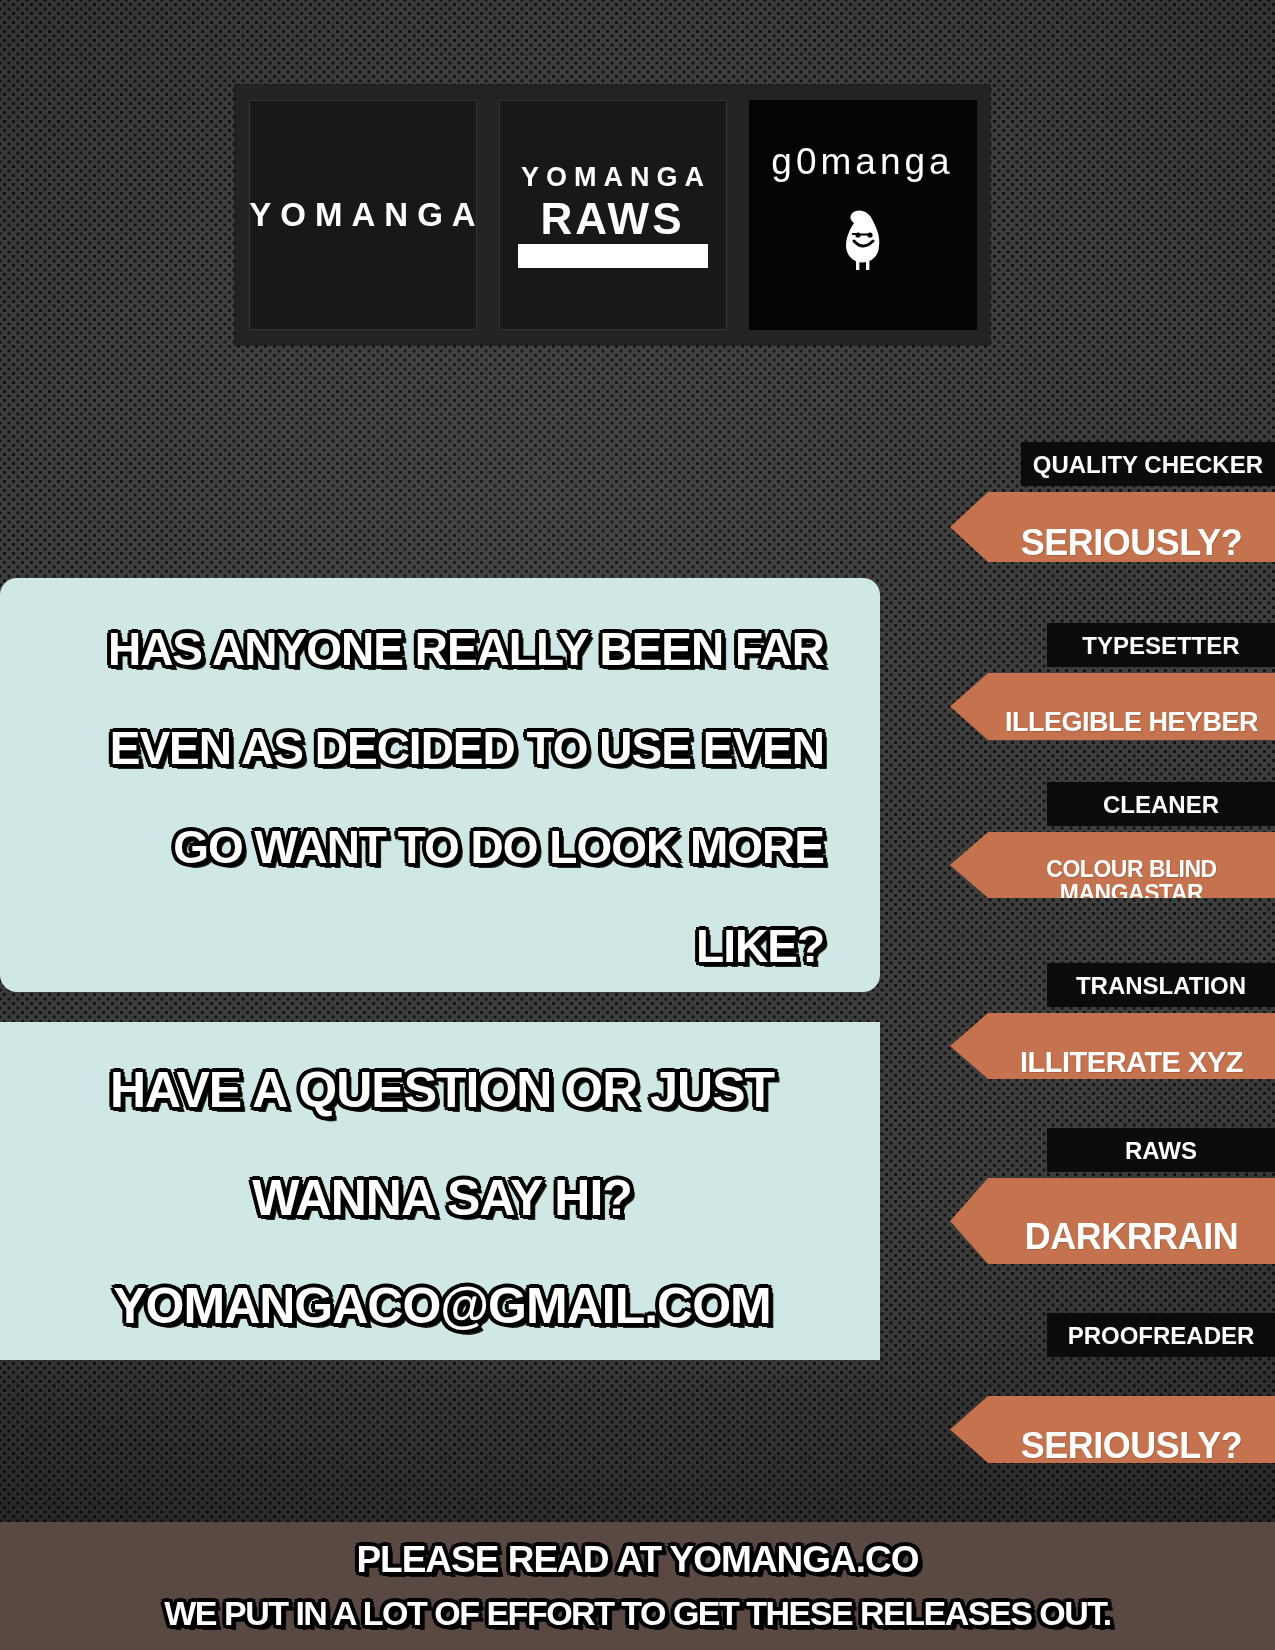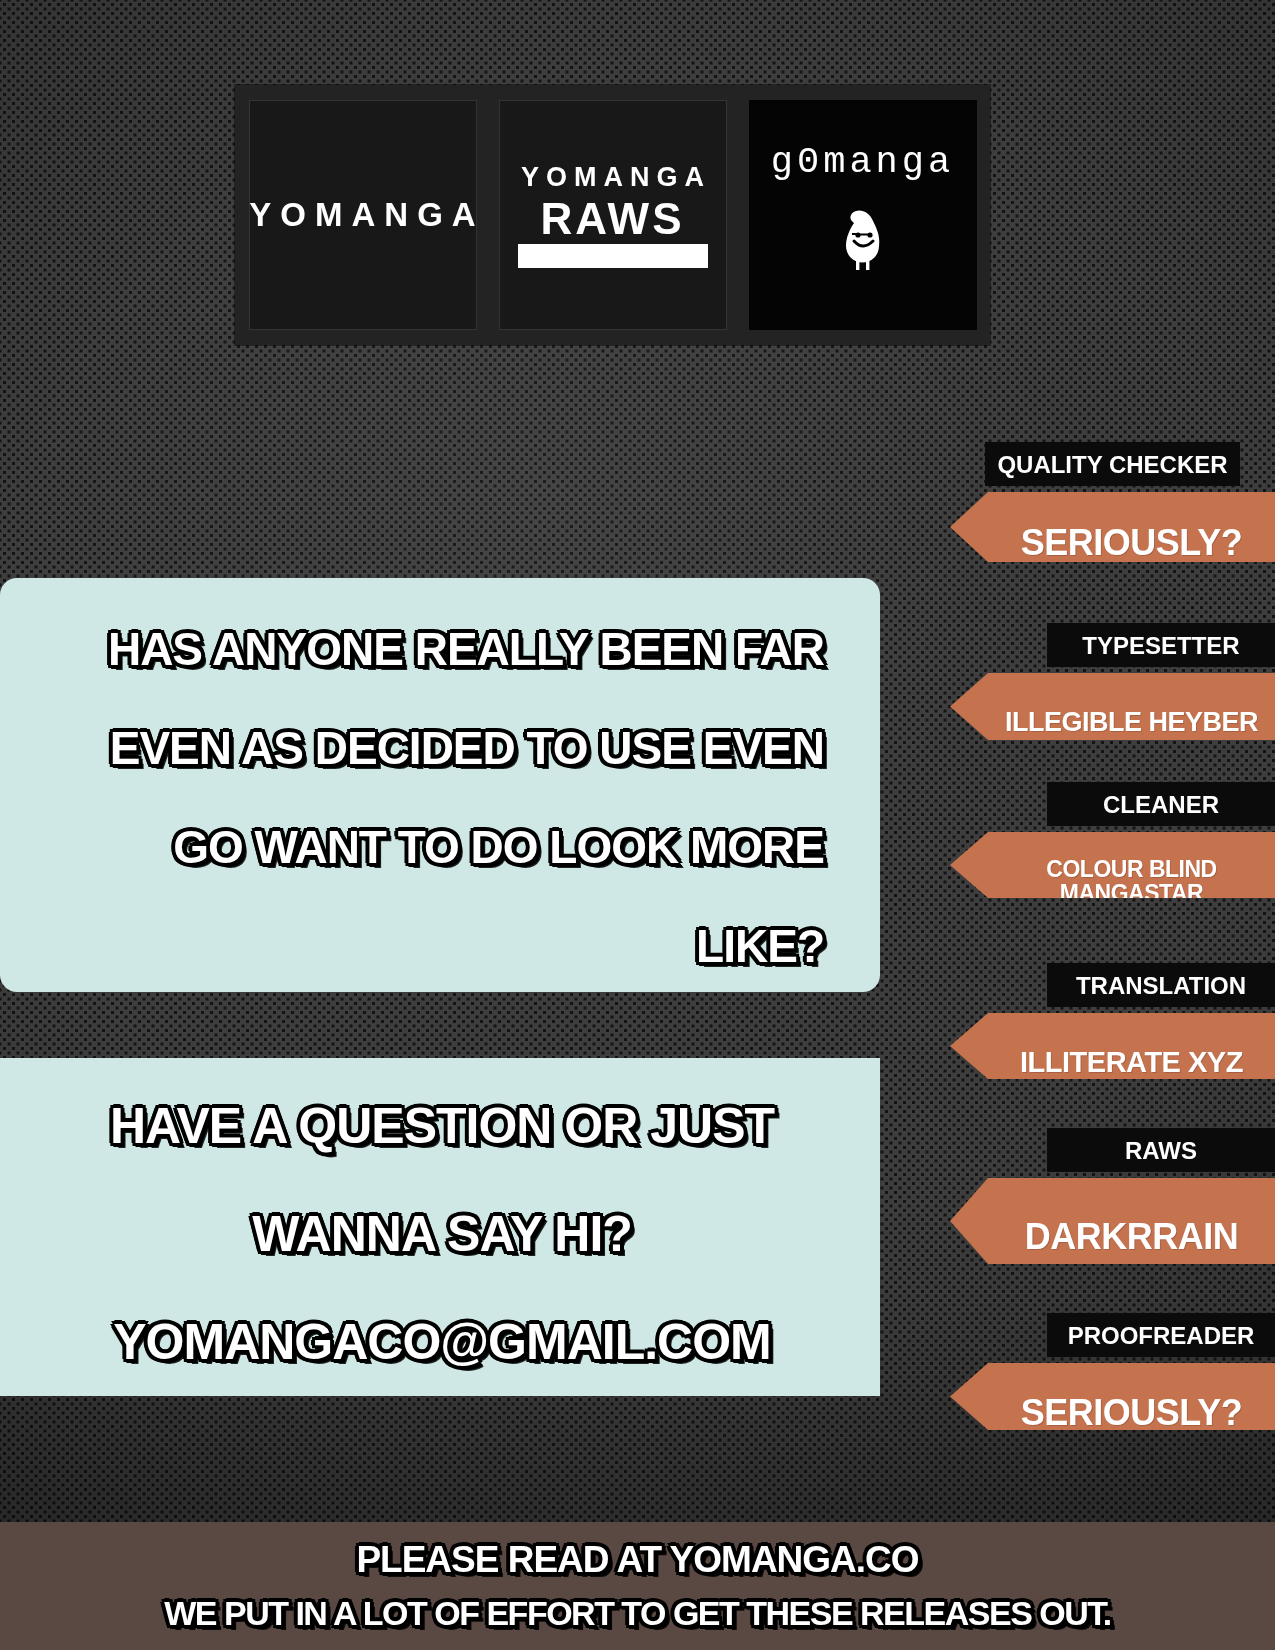--- a/index.html
+++ b/index.html
@@ -47,21 +47,21 @@
   }
   .raws-wordmark { font-size:27px; font-weight:bold; letter-spacing:7px; text-indent:7px; white-space:nowrap; }
   .raws-label {
     margin-top:6px;
     font-size:44px; font-weight:bold; letter-spacing:3px; line-height:40px;
     font-stretch:condensed; white-space:nowrap;
   }
   .raws-bar { margin-top:5px; width:190px; height:24px; background:#fff; }
   .gomanga-wordmark {
     font-size:37px; font-weight:normal; letter-spacing:4px;
-    font-family:Liberation Mono, monospace;
+    font-family:Liberation Sans, sans-serif;
     white-space:nowrap; margin-top:-18px;
   }
   .gomanga-mascot { margin-top:26px; }
 
   
   .credit-group {
     position:absolute; right:0;
     display:flex; flex-direction:column; align-items:flex-end;
   }
   .credit-role {
@@ -78,26 +78,26 @@
     clip-path:polygon(0 50%, 38px 0, 100% 0, 100% 100%, 38px 100%);
     display:flex; align-items:center; justify-content:center;
     padding-left:38px;
   }
   .credit-banner .credit-name {
     color:#fff; font-weight:bold; text-align:center;
     letter-spacing:-0.5px; line-height:1.05;
     text-shadow:1px 1px 0 rgba(0,0,0,0.15);
     margin-top:32px;
   }
-  .g0 { top:442px;align-items:center; } .g0 .credit-name { font-size:36px; }
+  .g0 { top:442px; } .g0 .credit-name { font-size:36px; }
   .g1 { top:623px; } .g1 .credit-banner { height:67px; } .g1 .credit-name { font-size:27px; }
   .g2 { top:782px; } .g2 .credit-banner { height:66px; } .g2 .credit-name { font-size:23px; width:230px; }
   .g3 { top:963px; } .g3 .credit-banner { height:66px; } .g3 .credit-name { font-size:29px; }
   .g4 { top:1128px; } .g4 .credit-banner { height:86px; } .g4 .credit-name { font-size:36px; }
-  .g5 { top:1313px; } .g5 .credit-banner { height:67px; } .g5 .credit-name { font-size:36px; }
+  .g5 { top:1313px;gap:33px; } .g5 .credit-banner { height:67px; } .g5 .credit-name { font-size:36px; }
 
   
   .outlined {
     color:#fff; font-weight:bold;
     text-shadow:
       -3px -3px 0 #000, 0 -4px 0 #000, 3px -3px 0 #000,
       -4px 0 0 #000, 4px 0 0 #000,
       -3px 3px 0 #000, 0 4px 0 #000, 3px 3px 0 #000,
       -2px -2px 0 #000, 2px -2px 0 #000, -2px 2px 0 #000, 2px 2px 0 #000,
       4px 4px 0 #000, 5px 5px 0 rgba(0,0,0,0.85);
@@ -112,21 +112,20 @@
     top:578px; height:414px;
     padding:22px 56px 0 30px;
     text-align:right;
     border-radius:17px;
   }
   .notice-box-1 .msg-line { font-size:46px; line-height:99px; letter-spacing:-1px; }
   .notice-box-2 {
     top:1022px; height:338px;
     padding:14px 40px 0 44px;
     text-align:center;
-    margin-top:36px;
   }
   .notice-box-2 .msg-line { font-size:50px; line-height:108px; letter-spacing:-1px; }
 
   
   .footer-bar {
     position:absolute; left:0; top:1522px; width:1275px; height:128px;
     background:var(--footer-brown, #5a4842);
     text-align:center;
   }
   .footer-line-1 { margin-top:12px; font-size:37px; line-height:52px; letter-spacing:-1px; }

